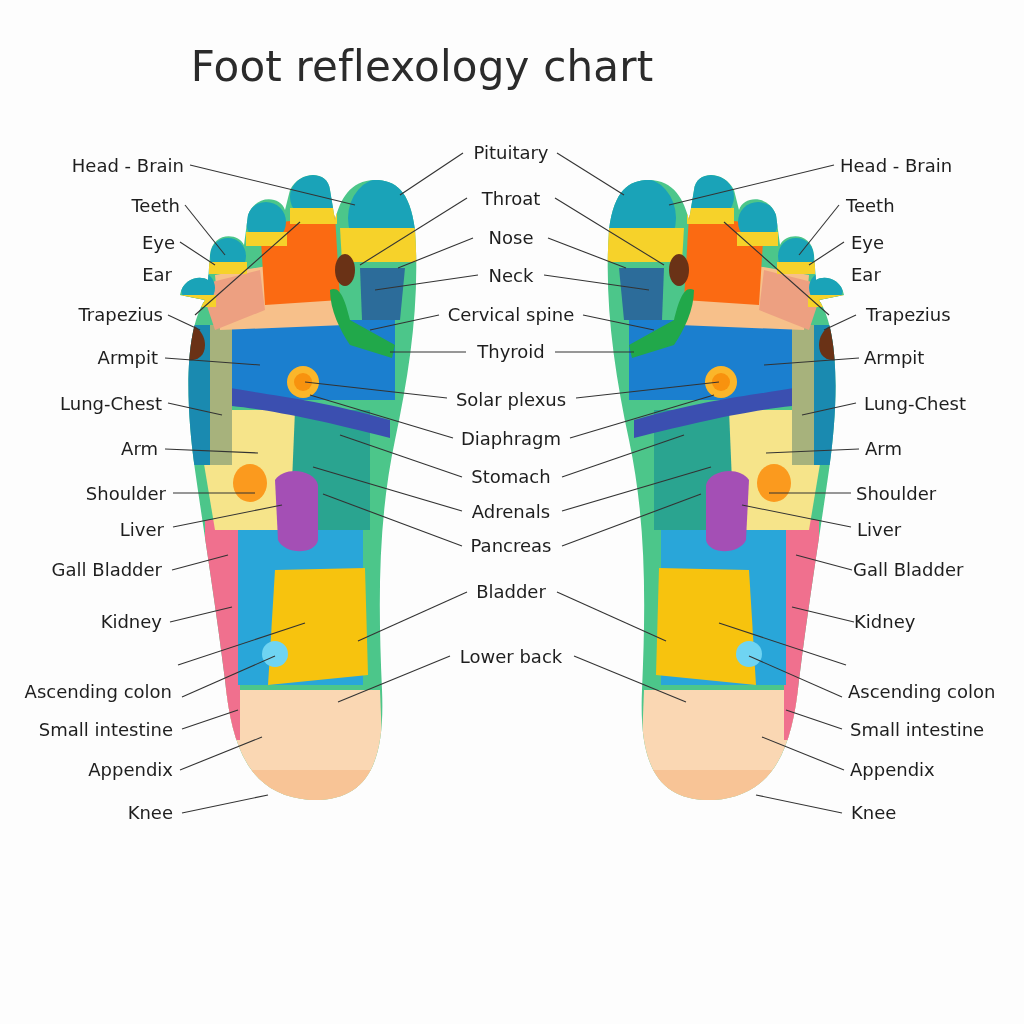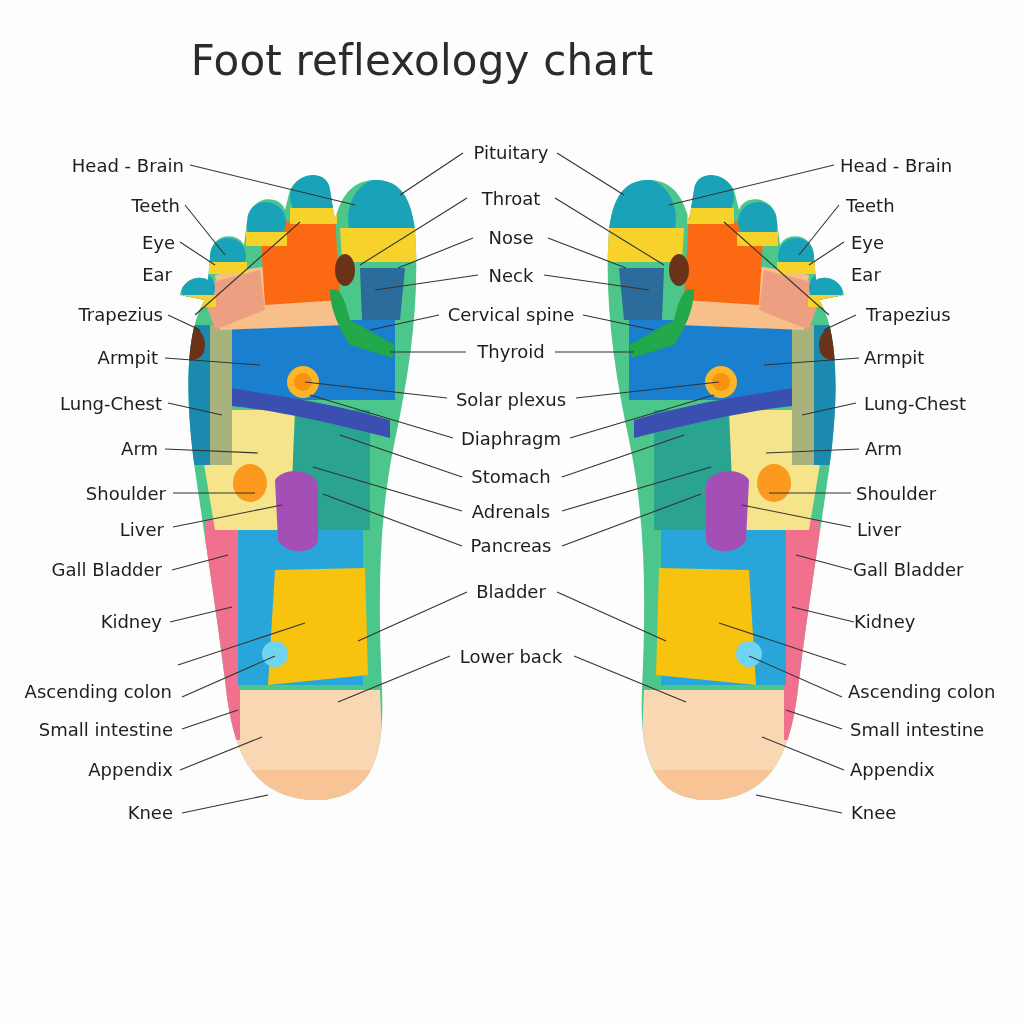--- a/index.html
+++ b/index.html
@@ -1,17 +1,17 @@
 <!DOCTYPE html>
 <html><head>
 <meta charset="utf-8">
 <style>
   html, body { margin:0; padding:0; background:#fdfdfd; }
   body { width:1024px; height:1024px; position:relative; overflow:hidden; font-family:"DejaVu Sans", sans-serif; }
-  .title { position:absolute; left:0; top:36px; width:844px; text-align:center; font-size:42px; color:#2b2b2b; font-family:"DejaVu Sans", sans-serif; letter-spacing:0.2px; }
+  .title { position:absolute; left:0; top:42px; width:844px; text-align:center; font-size:42px; color:#2b2b2b; font-family:"DejaVu Sans", sans-serif; letter-spacing:0.2px; }
   svg.diagram { position:absolute; left:0; top:0; }
   .lbl { font-family:"DejaVu Sans", sans-serif; font-size:18px; fill:#1e1e1e; }
   .ln { stroke:#333; stroke-width:1.1; fill:none; }
 </style>
 </head>
 <body>
 
 <div class="title">Foot reflexology chart</div>
 
 <svg class="diagram" width="1024" height="1024" viewBox="0 0 1024 1024">

